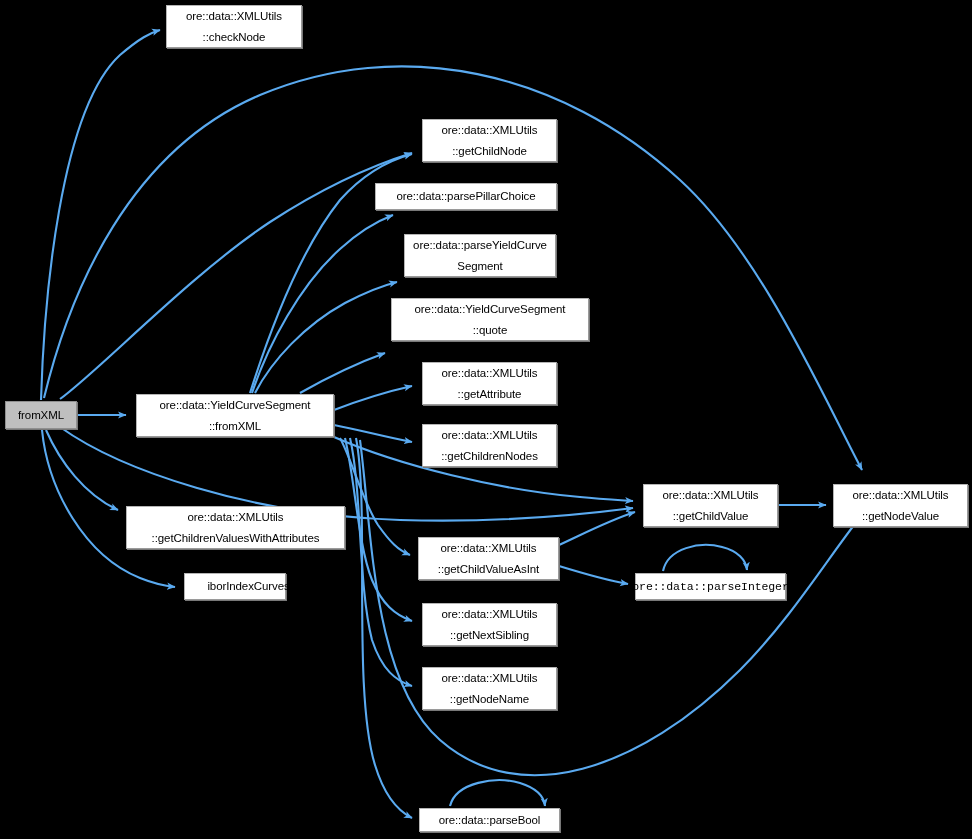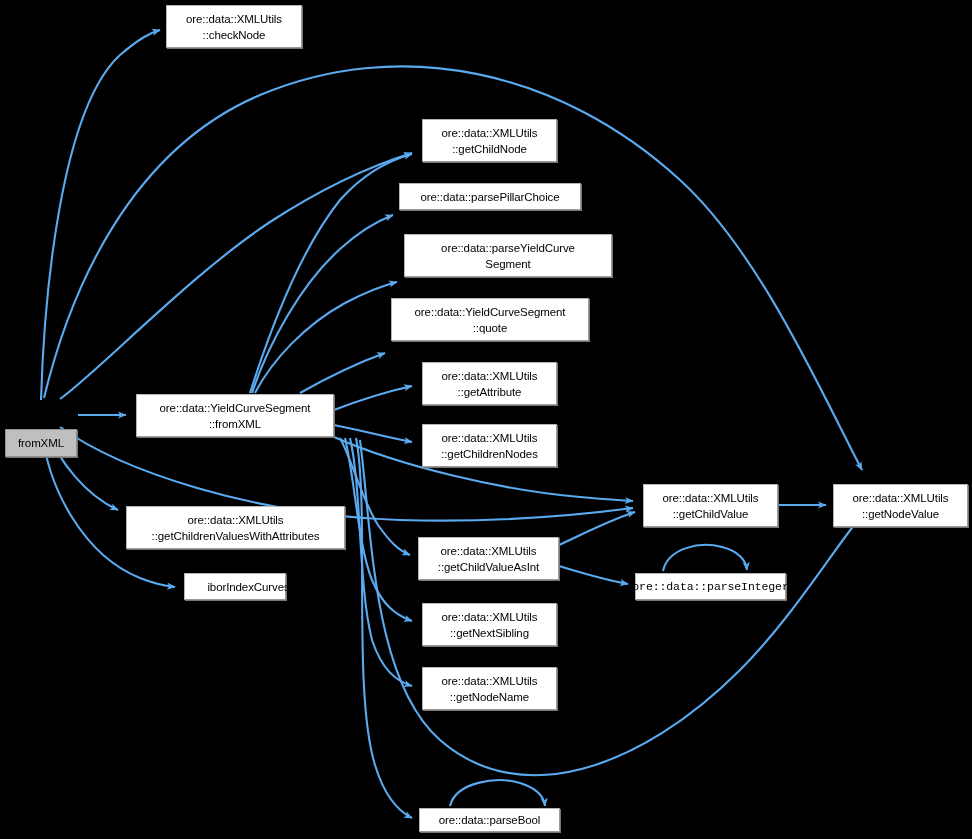--- a/index.html
+++ b/index.html
@@ -25,21 +25,21 @@
   .node {
     position: absolute;
     box-sizing: border-box;
     background: #ffffff;
     border: 1px solid #9a9a9a;
     border-top-color: #b5b5b5;
     border-left-color: #b5b5b5;
     box-shadow: 1px 1px 0 0 #787878;
     color: #000000;
     font-size: 11.5px;
-    line-height: 16px;
+    line-height: 21px;
     letter-spacing: -0.1px;
     display: flex;
     align-items: center;
     justify-content: center;
     text-align: center;
     z-index: 5;
   }
   .node.focus {
     background: #bfbfbf;
     border-color: #8f8f8f;
@@ -107,35 +107,35 @@
 
       <path d="M559,566 C585,574 605,580 628,584"></path>
 
       <path d="M663,571 C668,548 700,541 722,547 738,551 746,560 747,570"></path>
 
       <path d="M450,806 C456,782 496,776 520,783 536,788 544,796 545,806"></path>
     </g>
   </svg>
 
   <div id="nodes-layer">
-      <div class="node focus" style="left: 5px; top: 401px; width: 72px; height: 28px; margin-top: 28px;">
+      <div class="node focus" style="left: 5px; top: 401px; width: 72px; height: 28px;">
         <span class="nlabel">fromXML</span>
       </div>
       <div class="node" style="left: 166px; top: 5px; width: 136px; height: 43px;">
         <span class="nlabel">ore::data::XMLUtils
 ::checkNode</span>
       </div>
       <div class="node" style="left: 422px; top: 119px; width: 135px; height: 43px;">
         <span class="nlabel">ore::data::XMLUtils
 ::getChildNode</span>
       </div>
-      <div class="node" style="left: 399px; top: 183px; width: 182px; height: 27px;">
+      <div class="node" style="left: 375px; top: 183px; width: 182px; height: 27px;">
         <span class="nlabel">ore::data::parsePillarChoice</span>
       </div>
-      <div class="node" style="left: 404px; top: 234px; width: 208px; height: 43px;">
+      <div class="node" style="left: 404px; top: 234px; width: 152px; height: 43px;">
         <span class="nlabel">ore::data::parseYieldCurve
 Segment</span>
       </div>
       <div class="node" style="left: 391px; top: 298px; width: 198px; height: 43px;">
         <span class="nlabel">ore::data::YieldCurveSegment
 ::quote</span>
       </div>
       <div class="node" style="left: 422px; top: 362px; width: 135px; height: 43px;">
         <span class="nlabel">ore::data::XMLUtils
 ::getAttribute</span>

